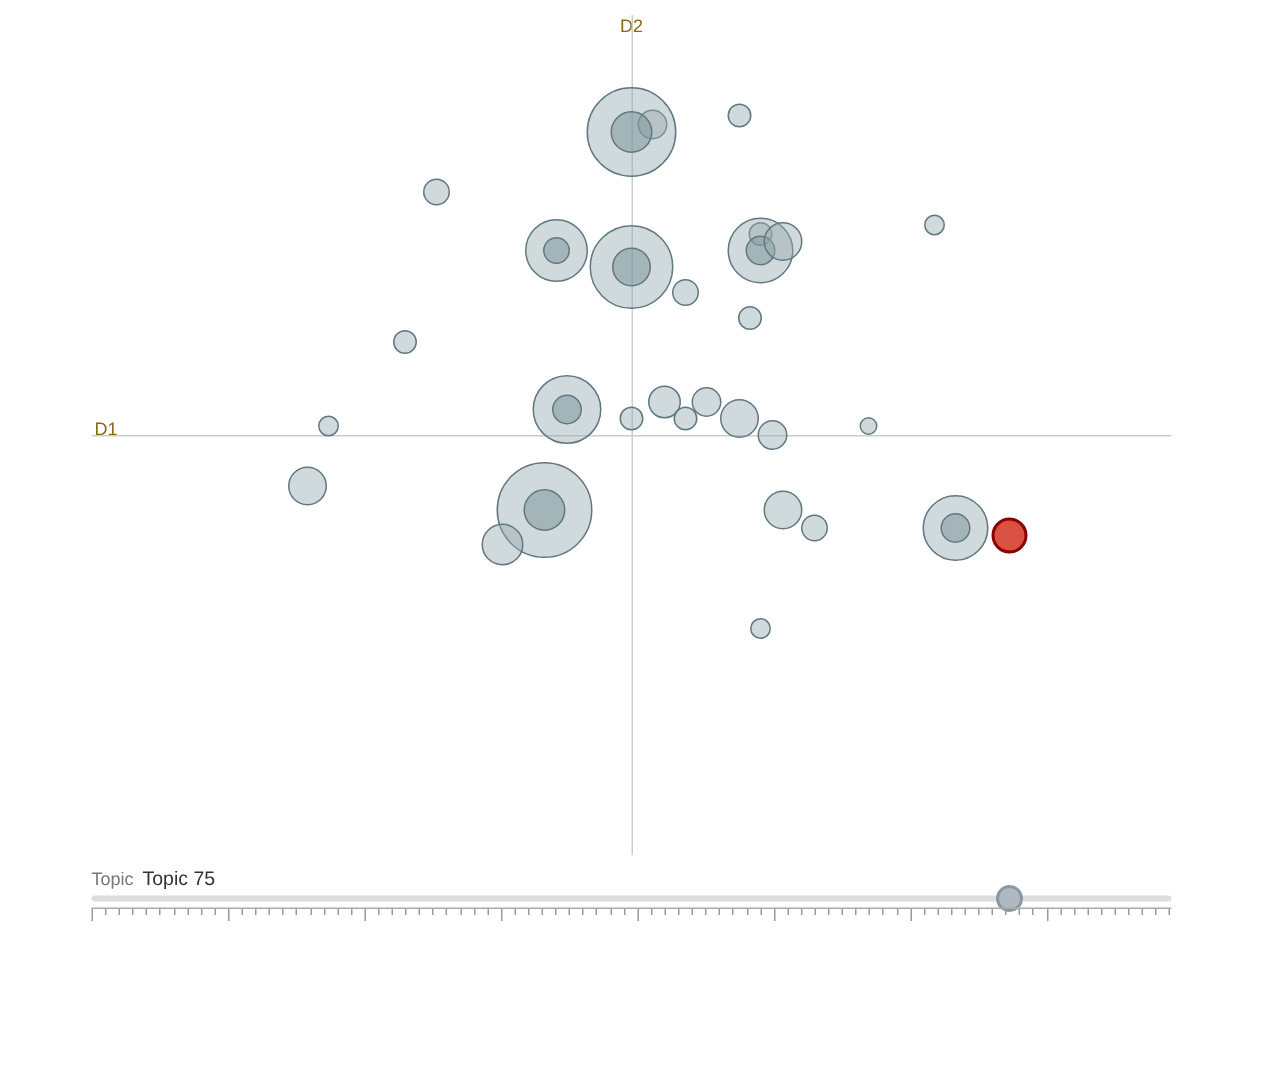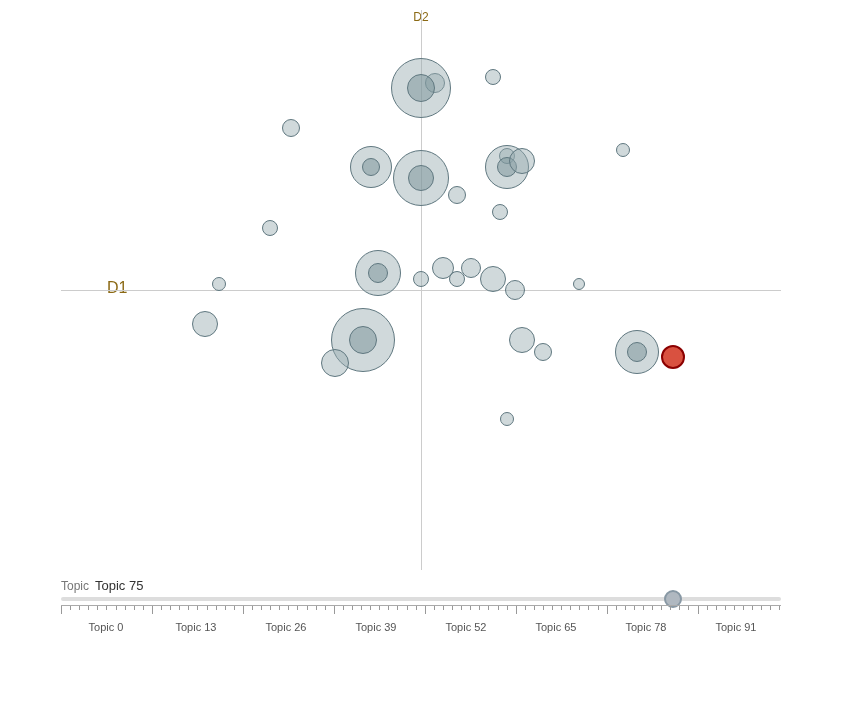--- a/index.html
+++ b/index.html
@@ -39,22 +39,21 @@
       left: 50%;
       transform: translateX(-50%);
       color: #8B6914;
       font-size: 12px;
     }
     .d1-label {
       position: absolute;
       top: 48%;
       left: 2px;
       color: #8B6914;
-      font-size: 16px;
-      margin-left: 44px;
+      font-size: 12px;
     }
     
     .hline {
       position: absolute;
       top: 50%;
       left: 0;
       right: 0;
       height: 1px;
       background: #ccc;
     }
@@ -287,25 +286,14 @@
           <div style="width: 1px; height: 4px; background: rgb(153, 153, 153); margin-top: 0px;"></div>
           <div style="width: 1px; height: 4px; background: rgb(153, 153, 153); margin-top: 0px;"></div>
           <div style="width: 1px; height: 4px; background: rgb(153, 153, 153); margin-top: 0px;"></div>
           <div style="width: 1px; height: 4px; background: rgb(153, 153, 153); margin-top: 0px;"></div>
           <div style="width: 1px; height: 4px; background: rgb(153, 153, 153); margin-top: 0px;"></div>
           <div style="width: 1px; height: 4px; background: rgb(153, 153, 153); margin-top: 0px;"></div>
           <div style="width: 1px; height: 4px; background: rgb(153, 153, 153); margin-top: 0px;"></div>
           <div style="width: 1px; height: 4px; background: rgb(153, 153, 153); margin-top: 0px;"></div>
         </div>
       </div>
-    <div class="axis-labels">
-
-    <span class="axis-label">Topic 0</span>
-        <span class="axis-label">Topic 13</span>
-        <span class="axis-label">Topic 26</span>
-        <span class="axis-label">Topic 39</span>
-        <span class="axis-label">Topic 52</span>
-        <span class="axis-label">Topic 65</span>
-        <span class="axis-label">Topic 78</span>
-        <span class="axis-label">Topic 91</span>
-      </div>
   </div>
 </div>
 
 </body></html>

